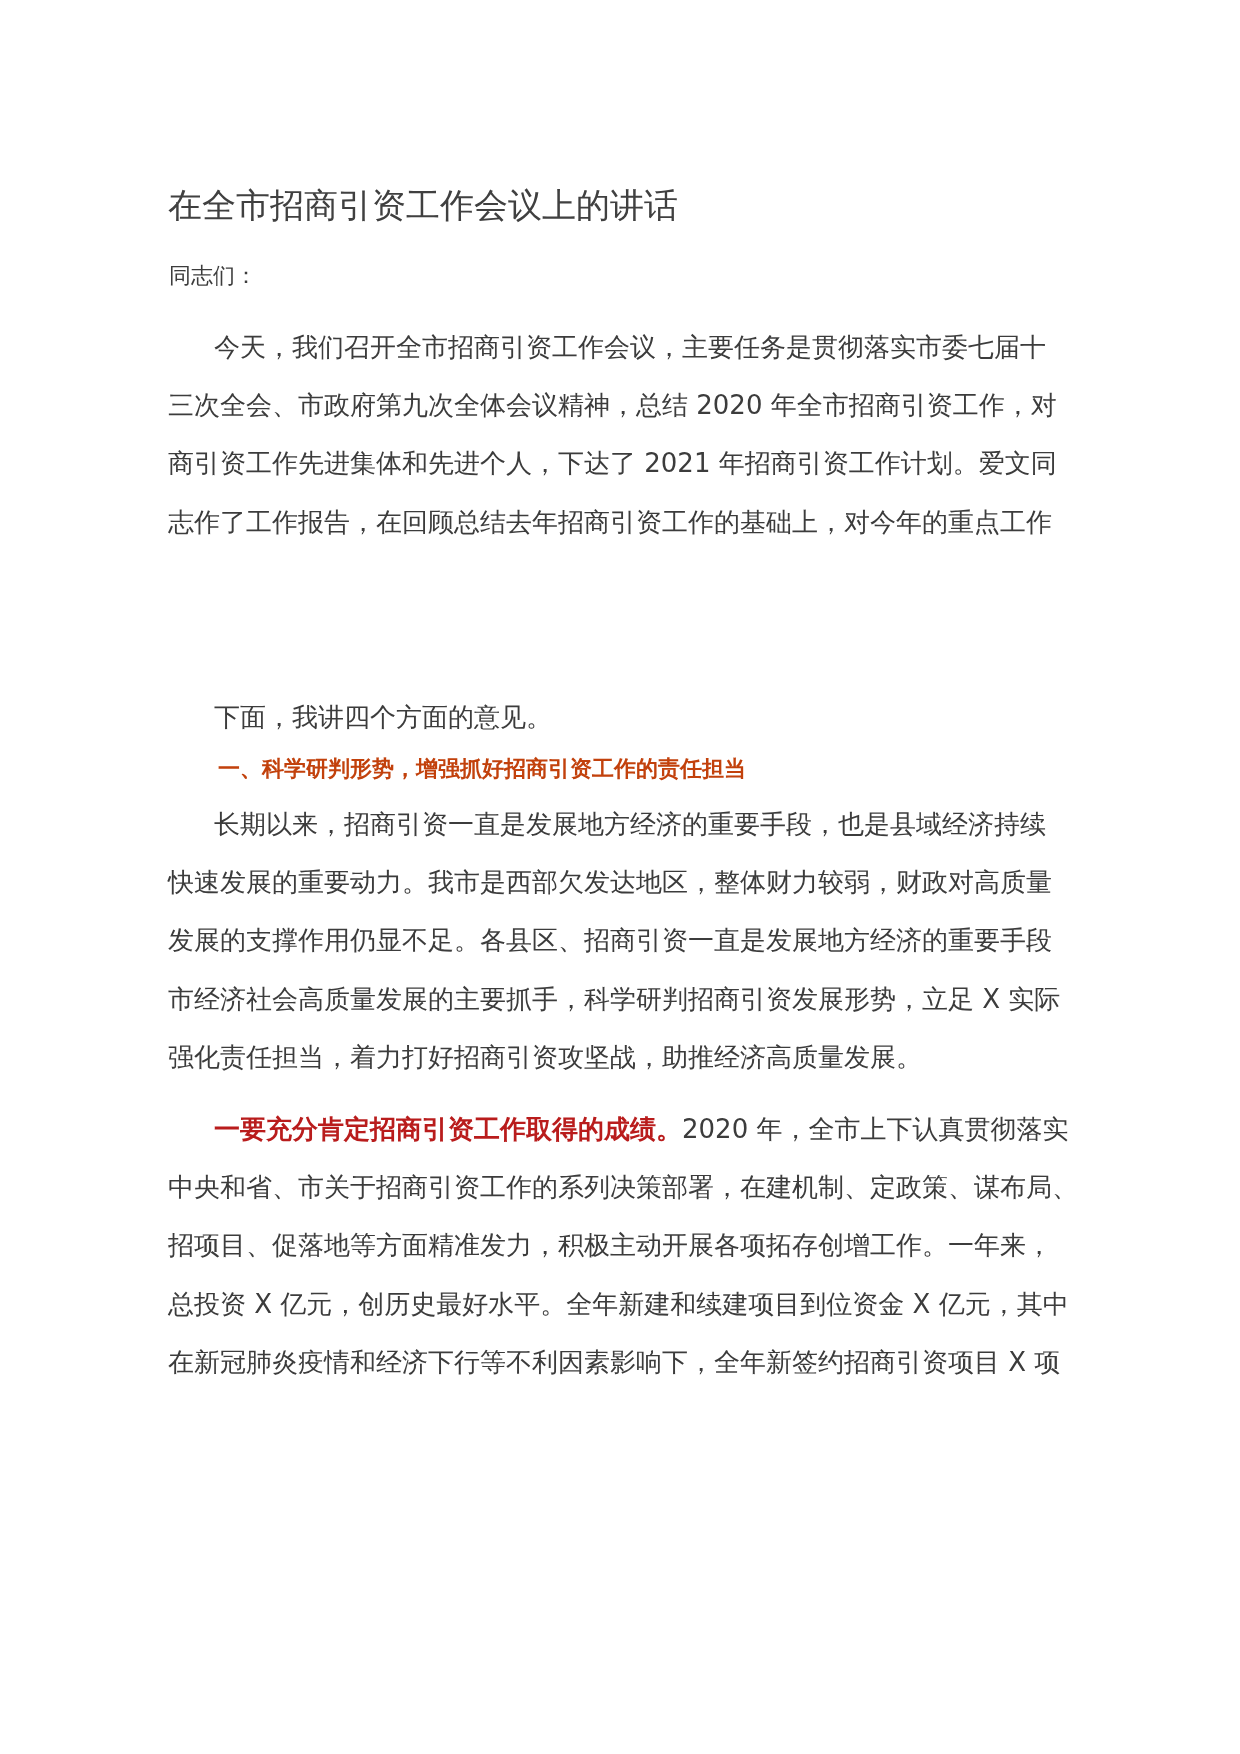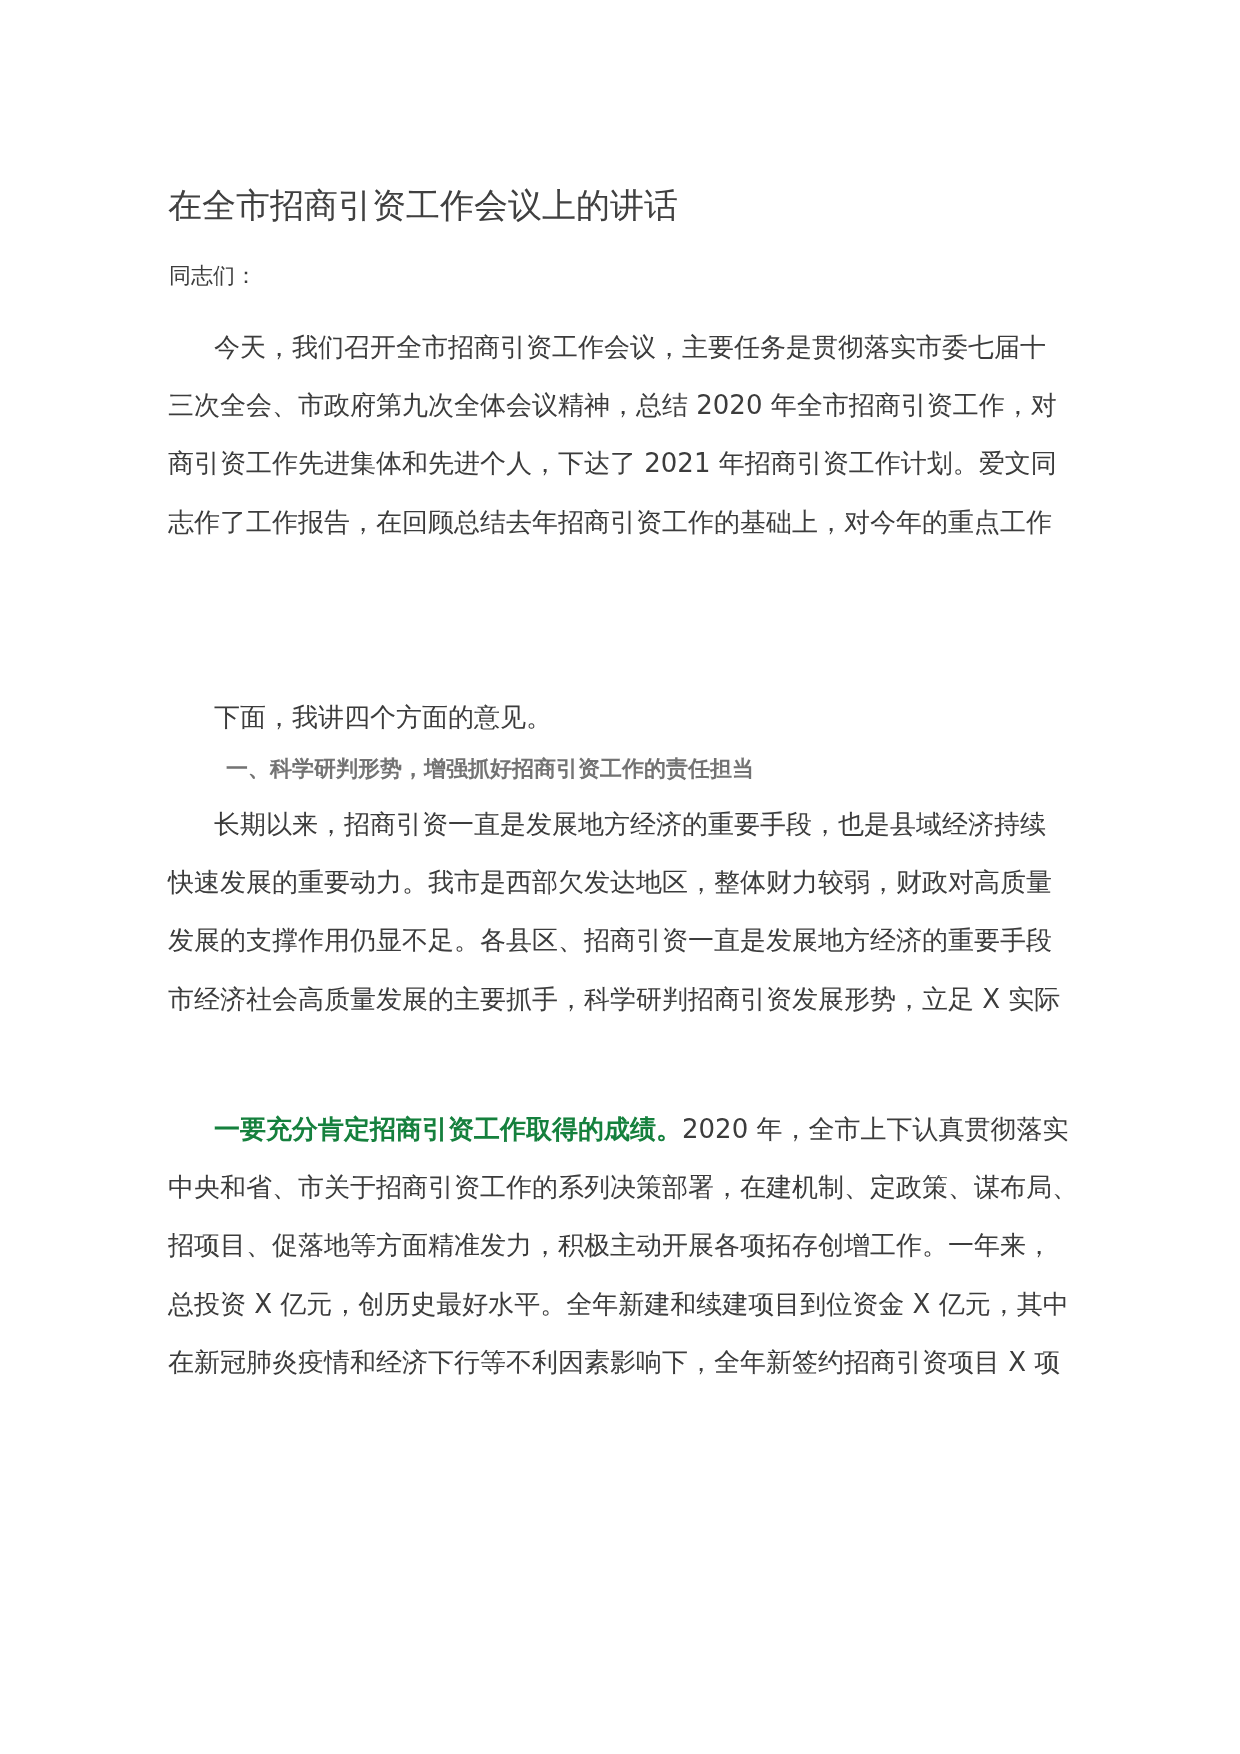--- a/index.html
+++ b/index.html
@@ -46,35 +46,35 @@
       left: 0;
       width: 780px;
       font-size: 26px;
       line-height: 58.2px;
       margin: 0;
       text-align: justify;
       text-justify: inter-ideograph;
     }
     .heading {
       position: absolute;
-      left: 12px;
+      left: 4px;
       font-size: 22px;
       line-height: 34px;
       font-weight: bold;
       margin: 0;
       text-indent: 46px;
       white-space: nowrap;
-      color: #737373;
+      color: #c2410c;
     }
     .line {
       display: block;
       white-space: nowrap;
       height: 58.2px;
     }
-    .lead { font-weight: bold; color: #15803d; }
+    .lead { font-weight: bold; color: #b91c1c; }
     .p1 { top: 318px; }
     .p2 { top: 690px; font-family: Liberation Mono, monospace; }
     .h1 { top: 752px; }
     .p3 { top: 795px; }
     .p4 { top: 1100px; }
   </style>
 </head>
 <body>
 
 <div class="page">
@@ -94,20 +94,21 @@
     <span class="line" style="text-indent:46px">下面，我讲四个方面的意见。</span>
   </div>
 
   <h2 class="heading h1">一、科学研判形势，增强抓好招商引资工作的责任担当</h2>
 
   <div class="para p3">
     <span class="line" style="text-indent:46px">长期以来，招商引资一直是发展地方经济的重要手段，也是县域经济持续</span>
     <span class="line">快速发展的重要动力。我市是西部欠发达地区，整体财力较弱，财政对高质量</span>
     <span class="line">发展的支撑作用仍显不足。各县区、招商引资一直是发展地方经济的重要手段</span>
     <span class="line">市经济社会高质量发展的主要抓手，科学研判招商引资发展形势，立足 X 实际</span>
+    <span class="line">强化责任担当，着力打好招商引资攻坚战，助推经济高质量发展。</span>
   </div>
 
   <div class="para p4">
     <span class="line" style="text-indent:46px"><span class="lead">一要充分肯定招商引资工作取得的成绩。</span><span>2020 年，全市上下认真贯彻落实</span></span>
     <span class="line">中央和省、市关于招商引资工作的系列决策部署，在建机制、定政策、谋布局、</span>
     <span class="line">招项目、促落地等方面精准发力，积极主动开展各项拓存创增工作。一年来，</span>
     <span class="line">总投资 X 亿元，创历史最好水平。全年新建和续建项目到位资金 X 亿元，其中</span>
     <span class="line">在新冠肺炎疫情和经济下行等不利因素影响下，全年新签约招商引资项目 X 项</span>
   </div>
 

